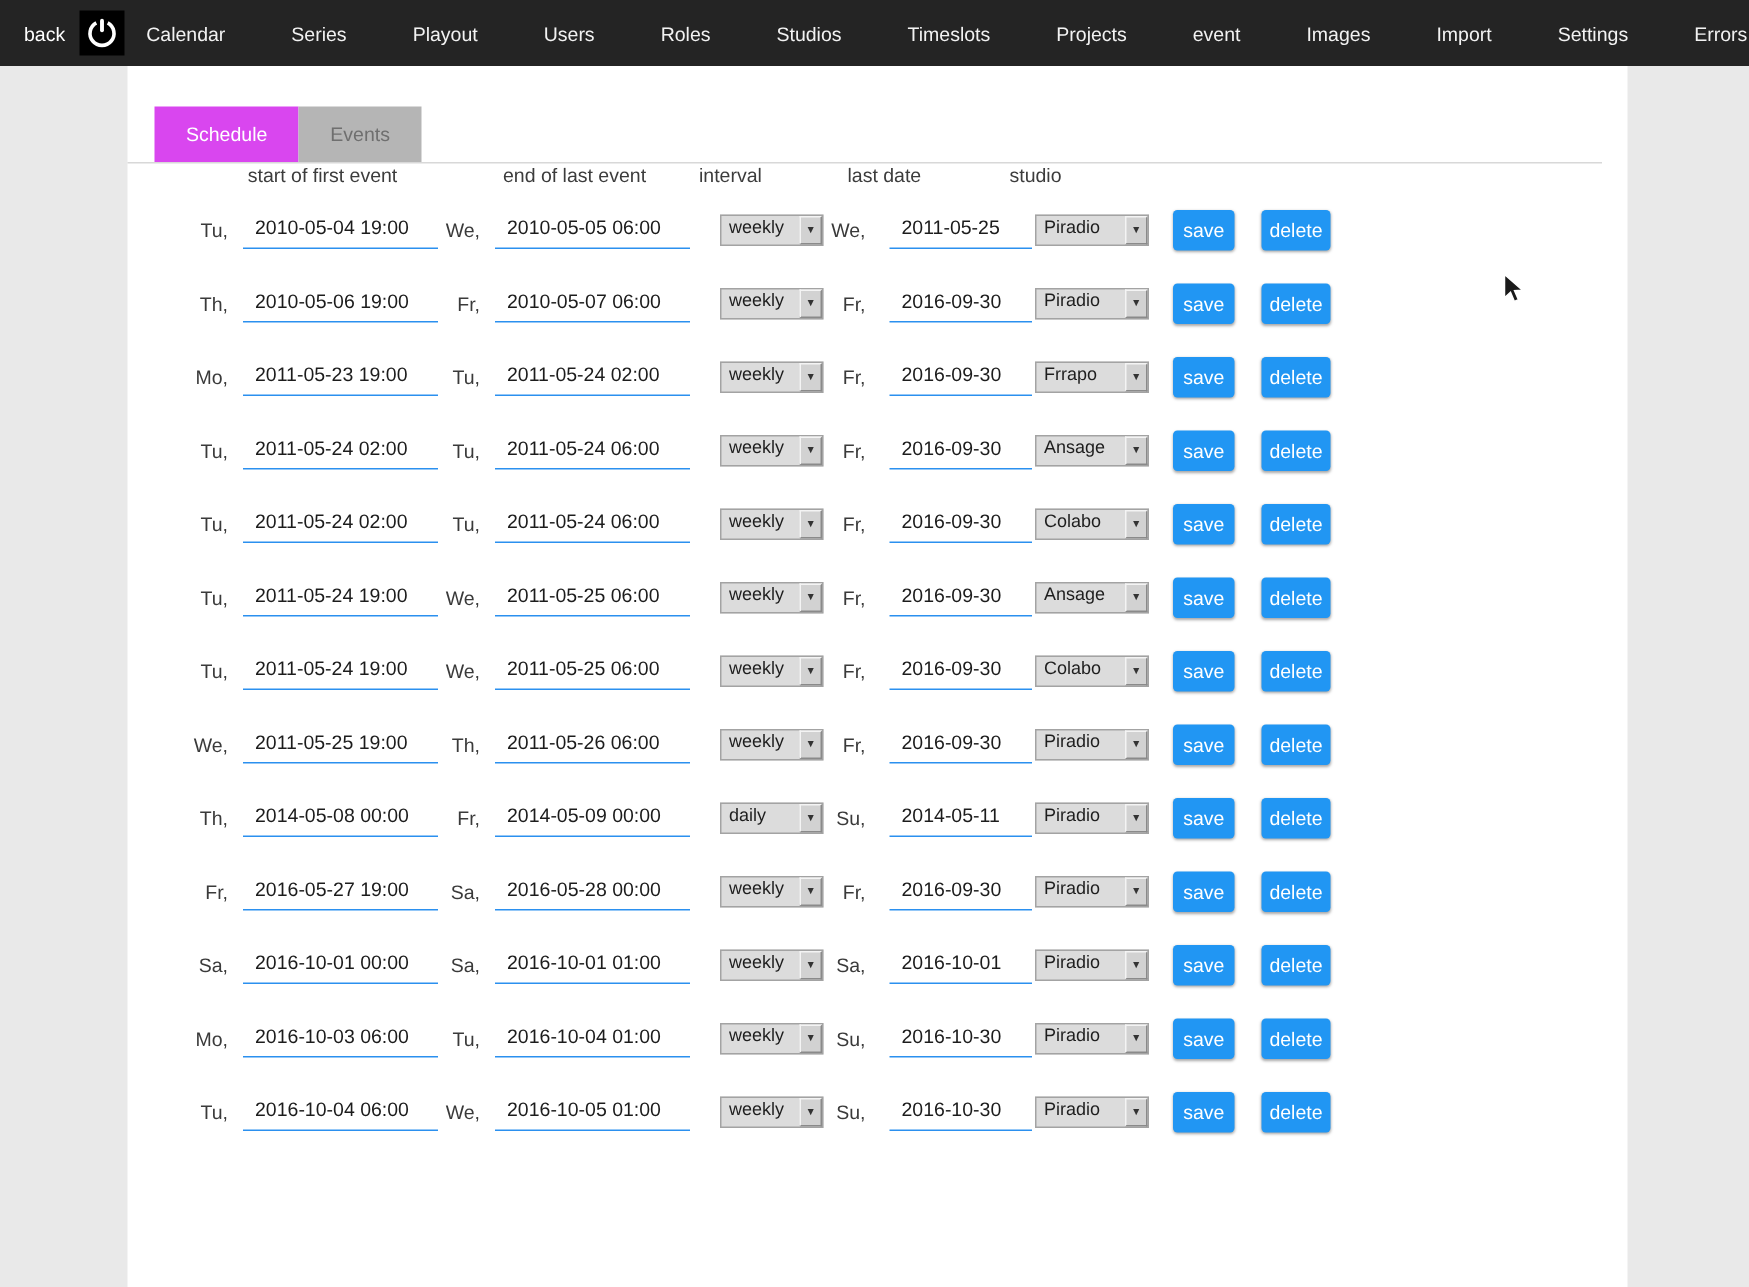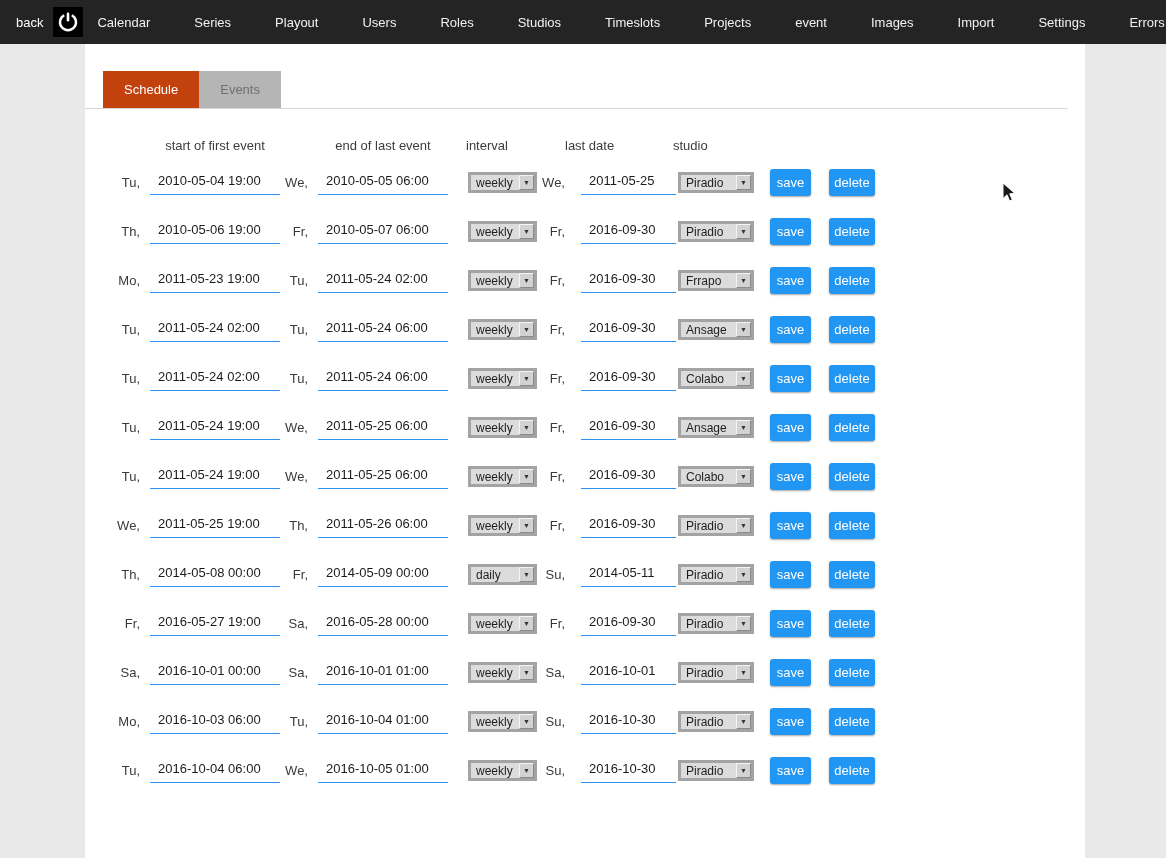--- a/index.html
+++ b/index.html
@@ -45,51 +45,51 @@
     background: #fff;
   }
   .page-title {
     padding: 32px 0 0 28px; font-size: 17px; font-weight: 400; color: #757575;
   }
   .tabbar {
     display: flex; margin: 27px 17px 0 0; padding-left: 18px;
     border-bottom: 1px solid #d8d8d8;
   }
   .tab { padding: 11px 21px; font-size: 13px; cursor: pointer; }
-  .tab.active { background: #c2410c; color: #fff; }
+  .tab.active { background: #d946ef; color: #fff; }
   .tab.inactive { background: #b5b5b5; color: #6f6f6f; }
   
   .thead {
-    display: flex; margin-top: 29px; font-size: 13px; color: #3c3c3c;
+    display: flex; font-size: 13px; color: #3c3c3c;
   }
   .h-sp1 { width: 65px; }
   .h-start { width: 130px; text-align: center; }
   .h-sp2 { width: 38px; }
   .h-end { width: 130px; text-align: center; }
   .h-interval { width: 89px; padding-left: 18px; }
   .h-last { width: 130px; padding-left: 28px; }
   .h-studio { padding-left: 6px; }
   .tbody { margin-top: 5px; }
-  .row { display: flex; align-items: center; height: 49px; }
+  .row { display: flex; align-items: center; height: 49px; padding-left: 12px; }
   .day { font-size: 13px; color: #3a3a3a; white-space: nowrap; }
   .d1 { width: 59px; text-align: right; padding-right: 4px; }
   .d2 { width: 28px; text-align: right; }
   .d3 { width: 28px; text-align: right; }
   .inp {
     border: none; outline: none; background: transparent;
     border-bottom: 1px solid #2b90ef; border-radius: 0;
     font-family: "Liberation Sans", "DejaVu Sans", sans-serif;
     font-size: 13px; color: #1c1c1c; height: 24px; padding: 0 2px 4px 8px;
   }
   .inp1 { margin-left: 6px; width: 130px; }
   .inp2 { margin-left: 10px; width: 130px; }
   .inp3 { margin-left: 16px; width: 95px; }
   .sel {
-    display: inline-flex; align-items: flex-end; height: 21px;
-    background: #dcdcdc; border: 3px solid #a3a3a3; cursor: pointer; flex: none;
+    display: inline-flex; align-items: flex-start; height: 21px;
+    background: #dcdcdc; border: 1px solid #a3a3a3; cursor: pointer; flex: none;
   }
   .sel-interval { margin-left: 20px; width: 69px; }
   .sel-studio { margin-left: 2px; width: 76px; }
   .sel-text { flex: 1; font-size: 12px; color: #1e1e1e; padding: 0 2px 0 5px; white-space: nowrap; overflow: hidden; }
   .sel-arrow {
     width: 15px; align-self: stretch; flex: none;
     background: #d2d2d2; color: #333; font-size: 7px;
     display: flex; align-items: center; justify-content: center;
     border: 1px solid; border-color: #f4f4f4 #8a8a8a #8a8a8a #f4f4f4;
   }

